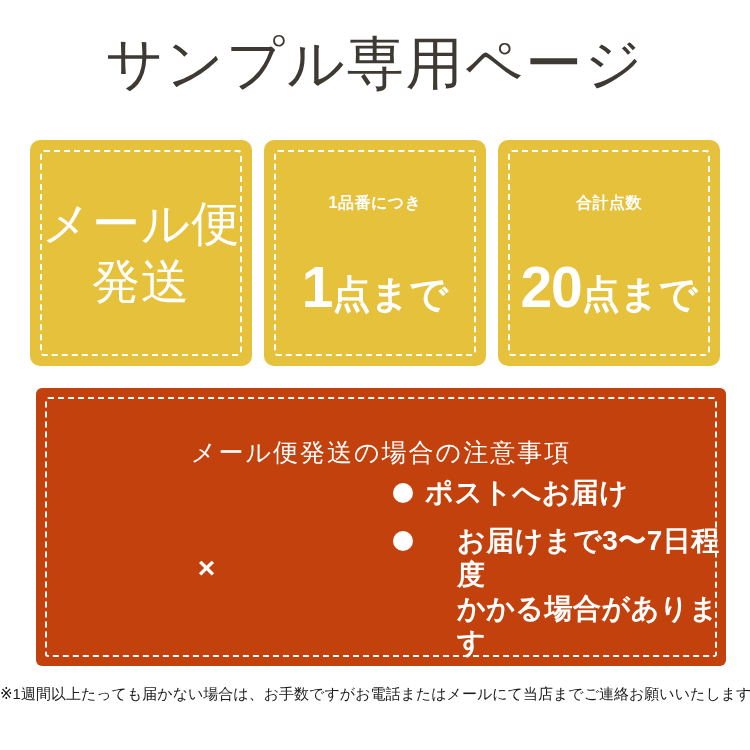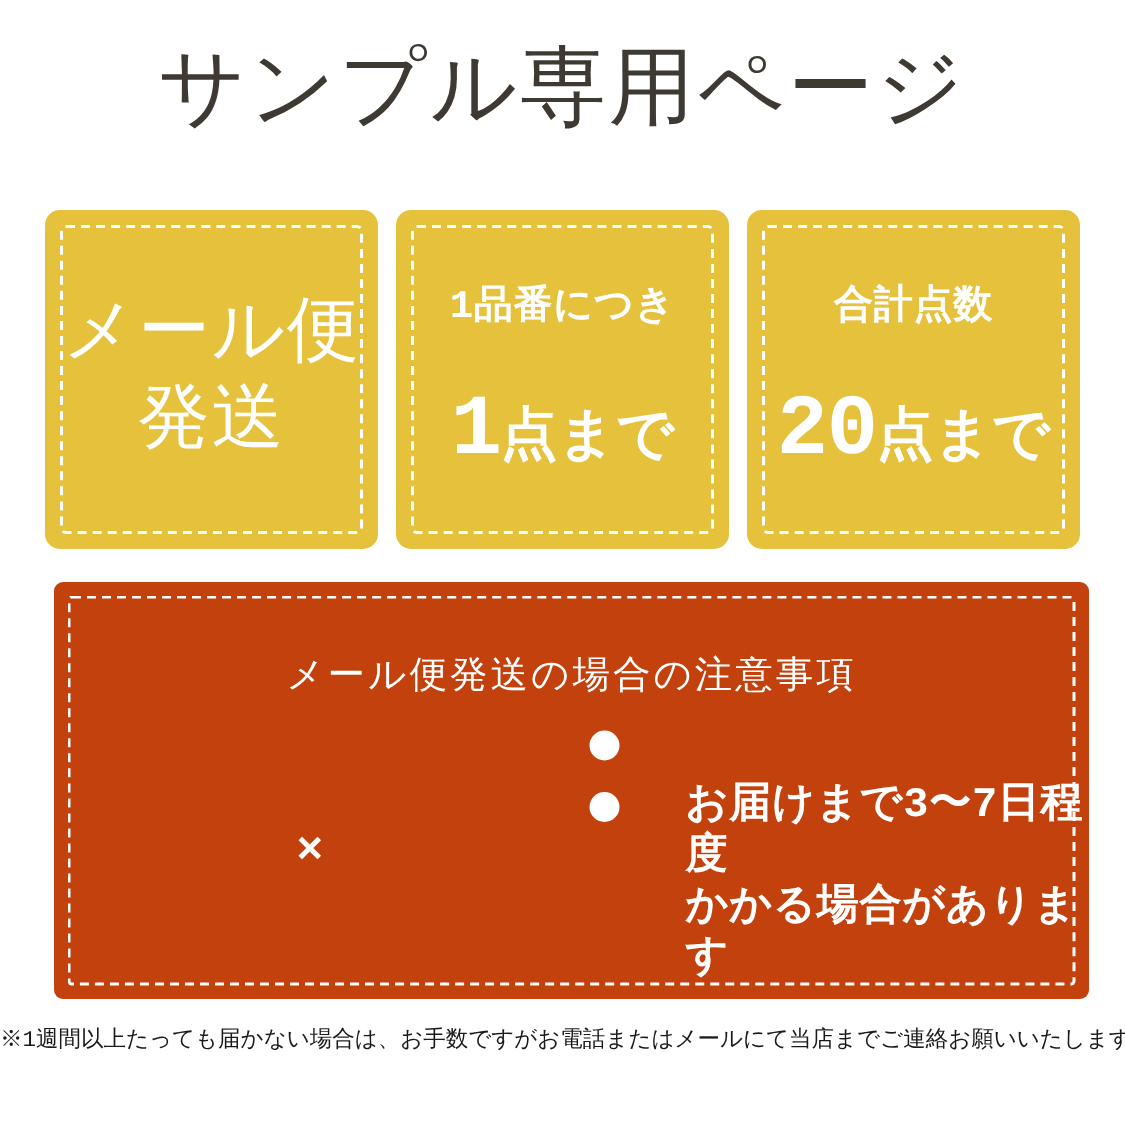--- a/index.html
+++ b/index.html
@@ -13,21 +13,20 @@
     font-family: "Liberation Sans", "DejaVu Sans", sans-serif;
     overflow: hidden;
     position: relative;
   }
 
   .page {
     position: relative;
     width: 750px;
     height: 714px;
     box-sizing: border-box;
-    font-family: Liberation Mono, monospace;
   }
 
   
   .page-title {
     position: absolute;
     left: 0;
     top: 28px;
     width: 750px;
     text-align: center;
     font-size: 57px;
@@ -85,21 +84,21 @@
   .badge-1 .big-line {
     font-size: 48px;
     line-height: 58px;
     font-weight: 400;
     letter-spacing: 1px;
     white-space: nowrap;
   }
 
   
   .badge-caption {
-    font-size: 26px;
+    font-size: 16px;
     line-height: 26px;
     font-weight: bold;
     letter-spacing: 0.5px;
     white-space: nowrap;
     margin-top: 6px;
   }
   .badge-value {
     margin-top: 42px;
     display: flex;
     align-items: baseline;
@@ -280,20 +279,23 @@
     <div class="notice-body">
 
       <div class="notice-left">
         <span class="x-mark">×</span>
       </div>
 
       <div class="notice-right">
 
         <div class="bullet-item">
           <span class="bullet-dot"></span>
+          <span class="bullet-text">
+            <span>ポストへお届け</span>
+          </span>
         </div>
 
         <div class="bullet-item">
           <span class="bullet-dot"></span>
           <span class="bullet-text">
             <span>お届けまで3〜7日程度</span>
             <span class="line2">かかる場合があります</span>
           </span>
         </div>
 

